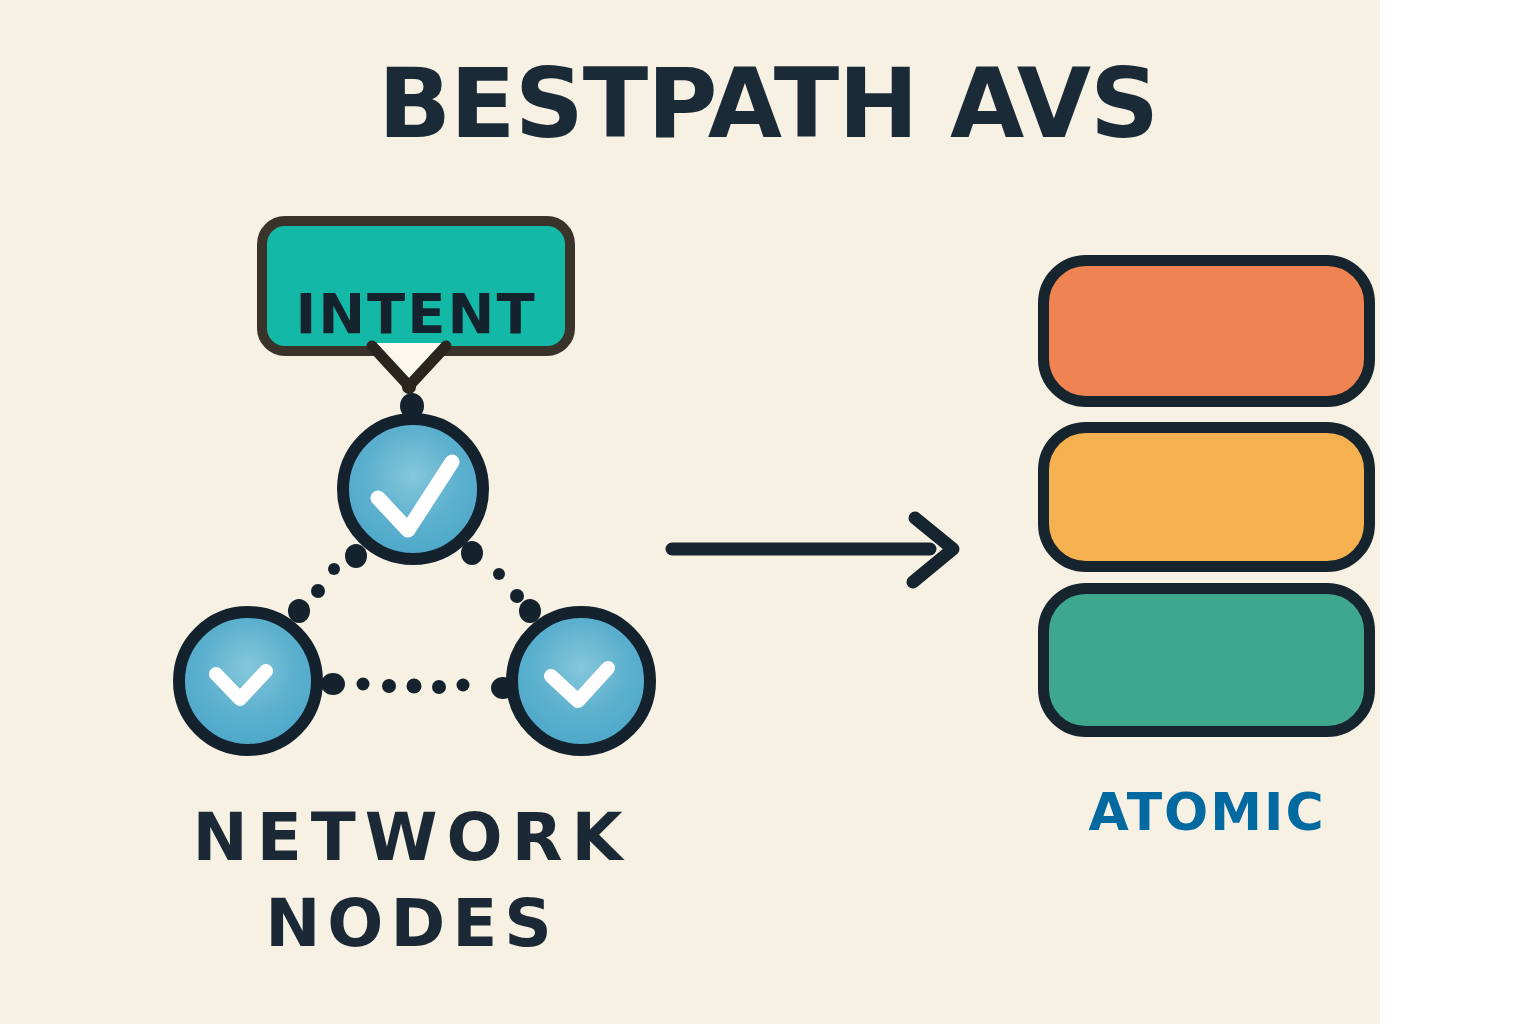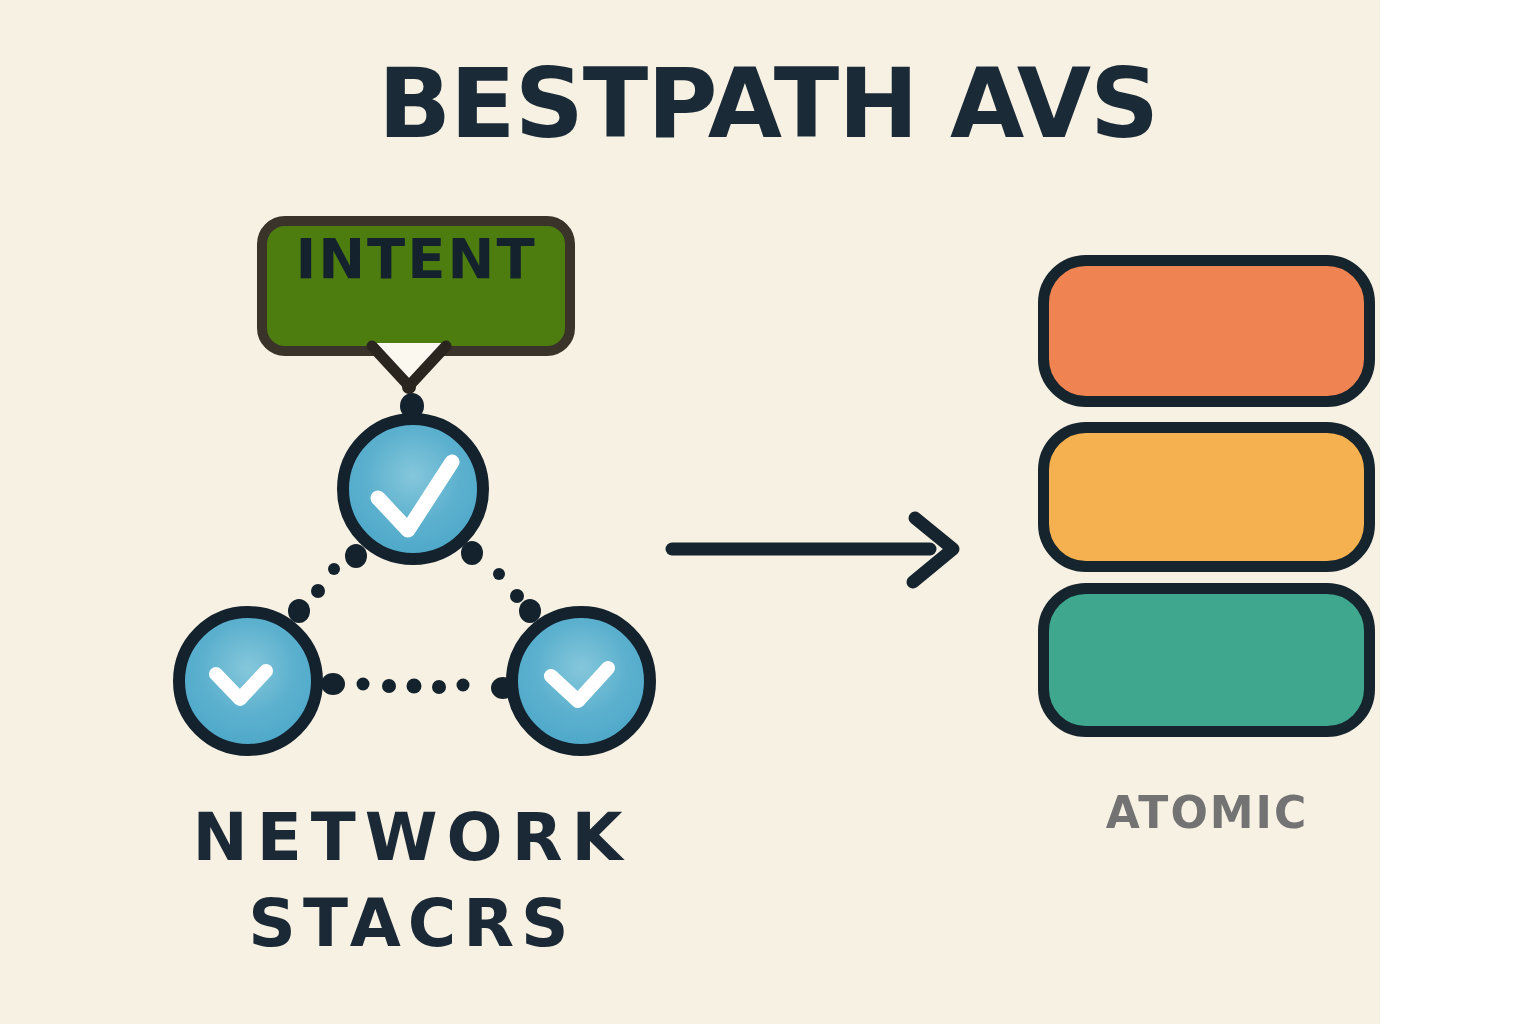--- a/index.html
+++ b/index.html
@@ -12,24 +12,24 @@
   }
   .title{
     position:absolute;left:0;top:48px;width:1536px;
     text-align:center;
     font-size:96px;font-weight:bold;letter-spacing:-1px;
     color:#1B2A37;
   }
   .bubble{
     position:absolute;left:257px;top:216px;width:318px;height:140px;
     box-sizing:border-box;
-    background:#4d7c0f;
+    background:#14b8a6;
     border:10px solid #3A3329;
     border-radius:28px;
-    display:flex;align-items:flex-start;justify-content:center;
+    display:flex;align-items:flex-end;justify-content:center;
   }
   .bubble span{
     font-size:56px;font-weight:bold;letter-spacing:2px;color:#14222E;
   }
   .node{
     position:absolute;box-sizing:border-box;border-radius:50%;
     border:12px solid #14222E;
     background:radial-gradient(circle at 50% 40%, #85C7DB 0%, #5BB0CE 48%, #47A3C6 100%);
   }
   .node-top{left:337px;top:413px;width:152px;height:152px;}
@@ -45,22 +45,22 @@
   .caption{position:absolute;text-align:center;font-weight:bold;}
   .caption-left{
     left:162px;top:795px;width:500px;
     font-size:66px;line-height:86px;letter-spacing:9px;
     color:#1B2936;
     text-align:center;
   }
   .caption-left .ln2{letter-spacing:7px;}
   .caption-right{
     left:957px;top:780px;width:500px;
-    font-size:44px;line-height:65px;letter-spacing:2px;
-    color:#737373;
+    font-size:52px;line-height:65px;letter-spacing:2px;
+    color:#0369a1;
   }
   .caption-right .ln3{letter-spacing:6px;}
   .overlay{
     position:absolute;left:0;top:0;width:1536px;height:1024px;
     pointer-events:none;
   }
 </style>
 </head>
 <body>
 
@@ -75,21 +75,21 @@
   <div class="node node-top"></div>
   <div class="node node-left"></div>
   <div class="node node-right"></div>
 
   <div class="block block-1" style="background:#EF8351"></div>
   <div class="block block-2" style="background:#F5B14F"></div>
   <div class="block block-3" style="background:#3EA78D"></div>
 
   <div class="caption caption-left">
     <div class="ln1">NETWORK</div>
-    <div class="ln2">STACRS</div>
+    <div class="ln2">NODES</div>
   </div>
 
   <div class="caption caption-right">
     <div class="ln1">ATOMIC</div>
   </div>
 
   <svg class="overlay" viewBox="0 0 1536 1024" xmlns="http://www.w3.org/2000/svg">
 
     <g>
       <line x1="376" y1="351" x2="442" y2="351" stroke="#FBF8EF" stroke-width="16"></line>

